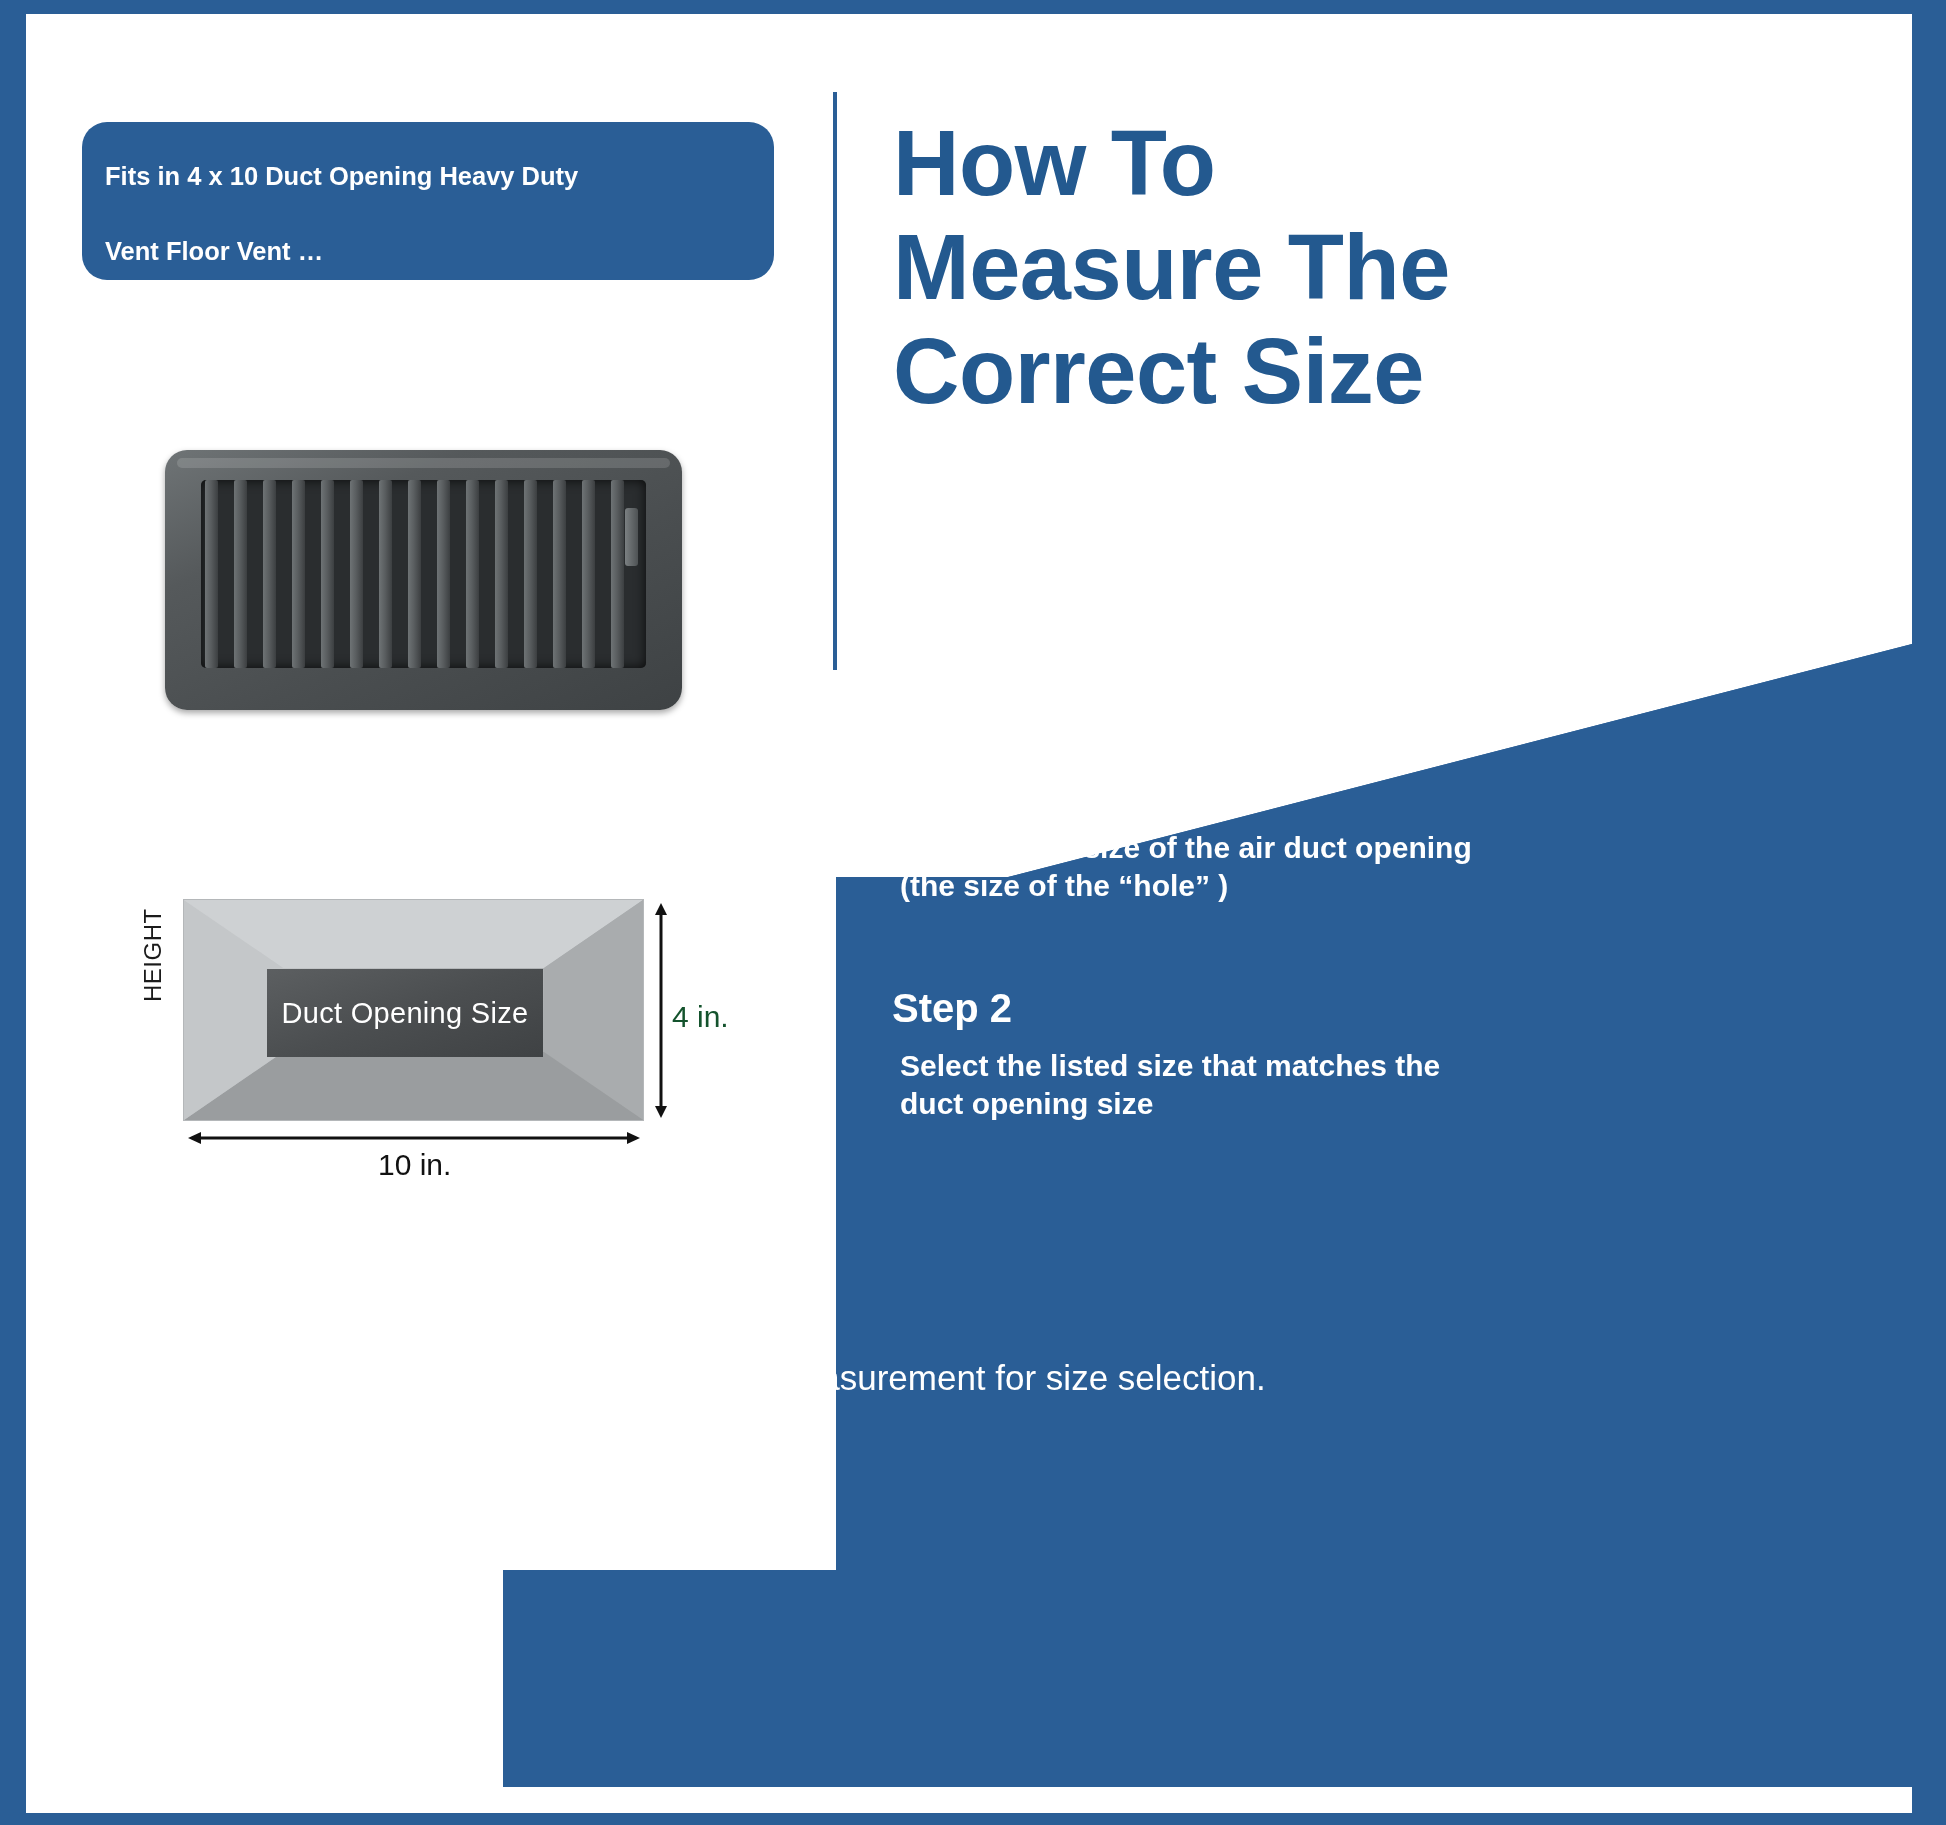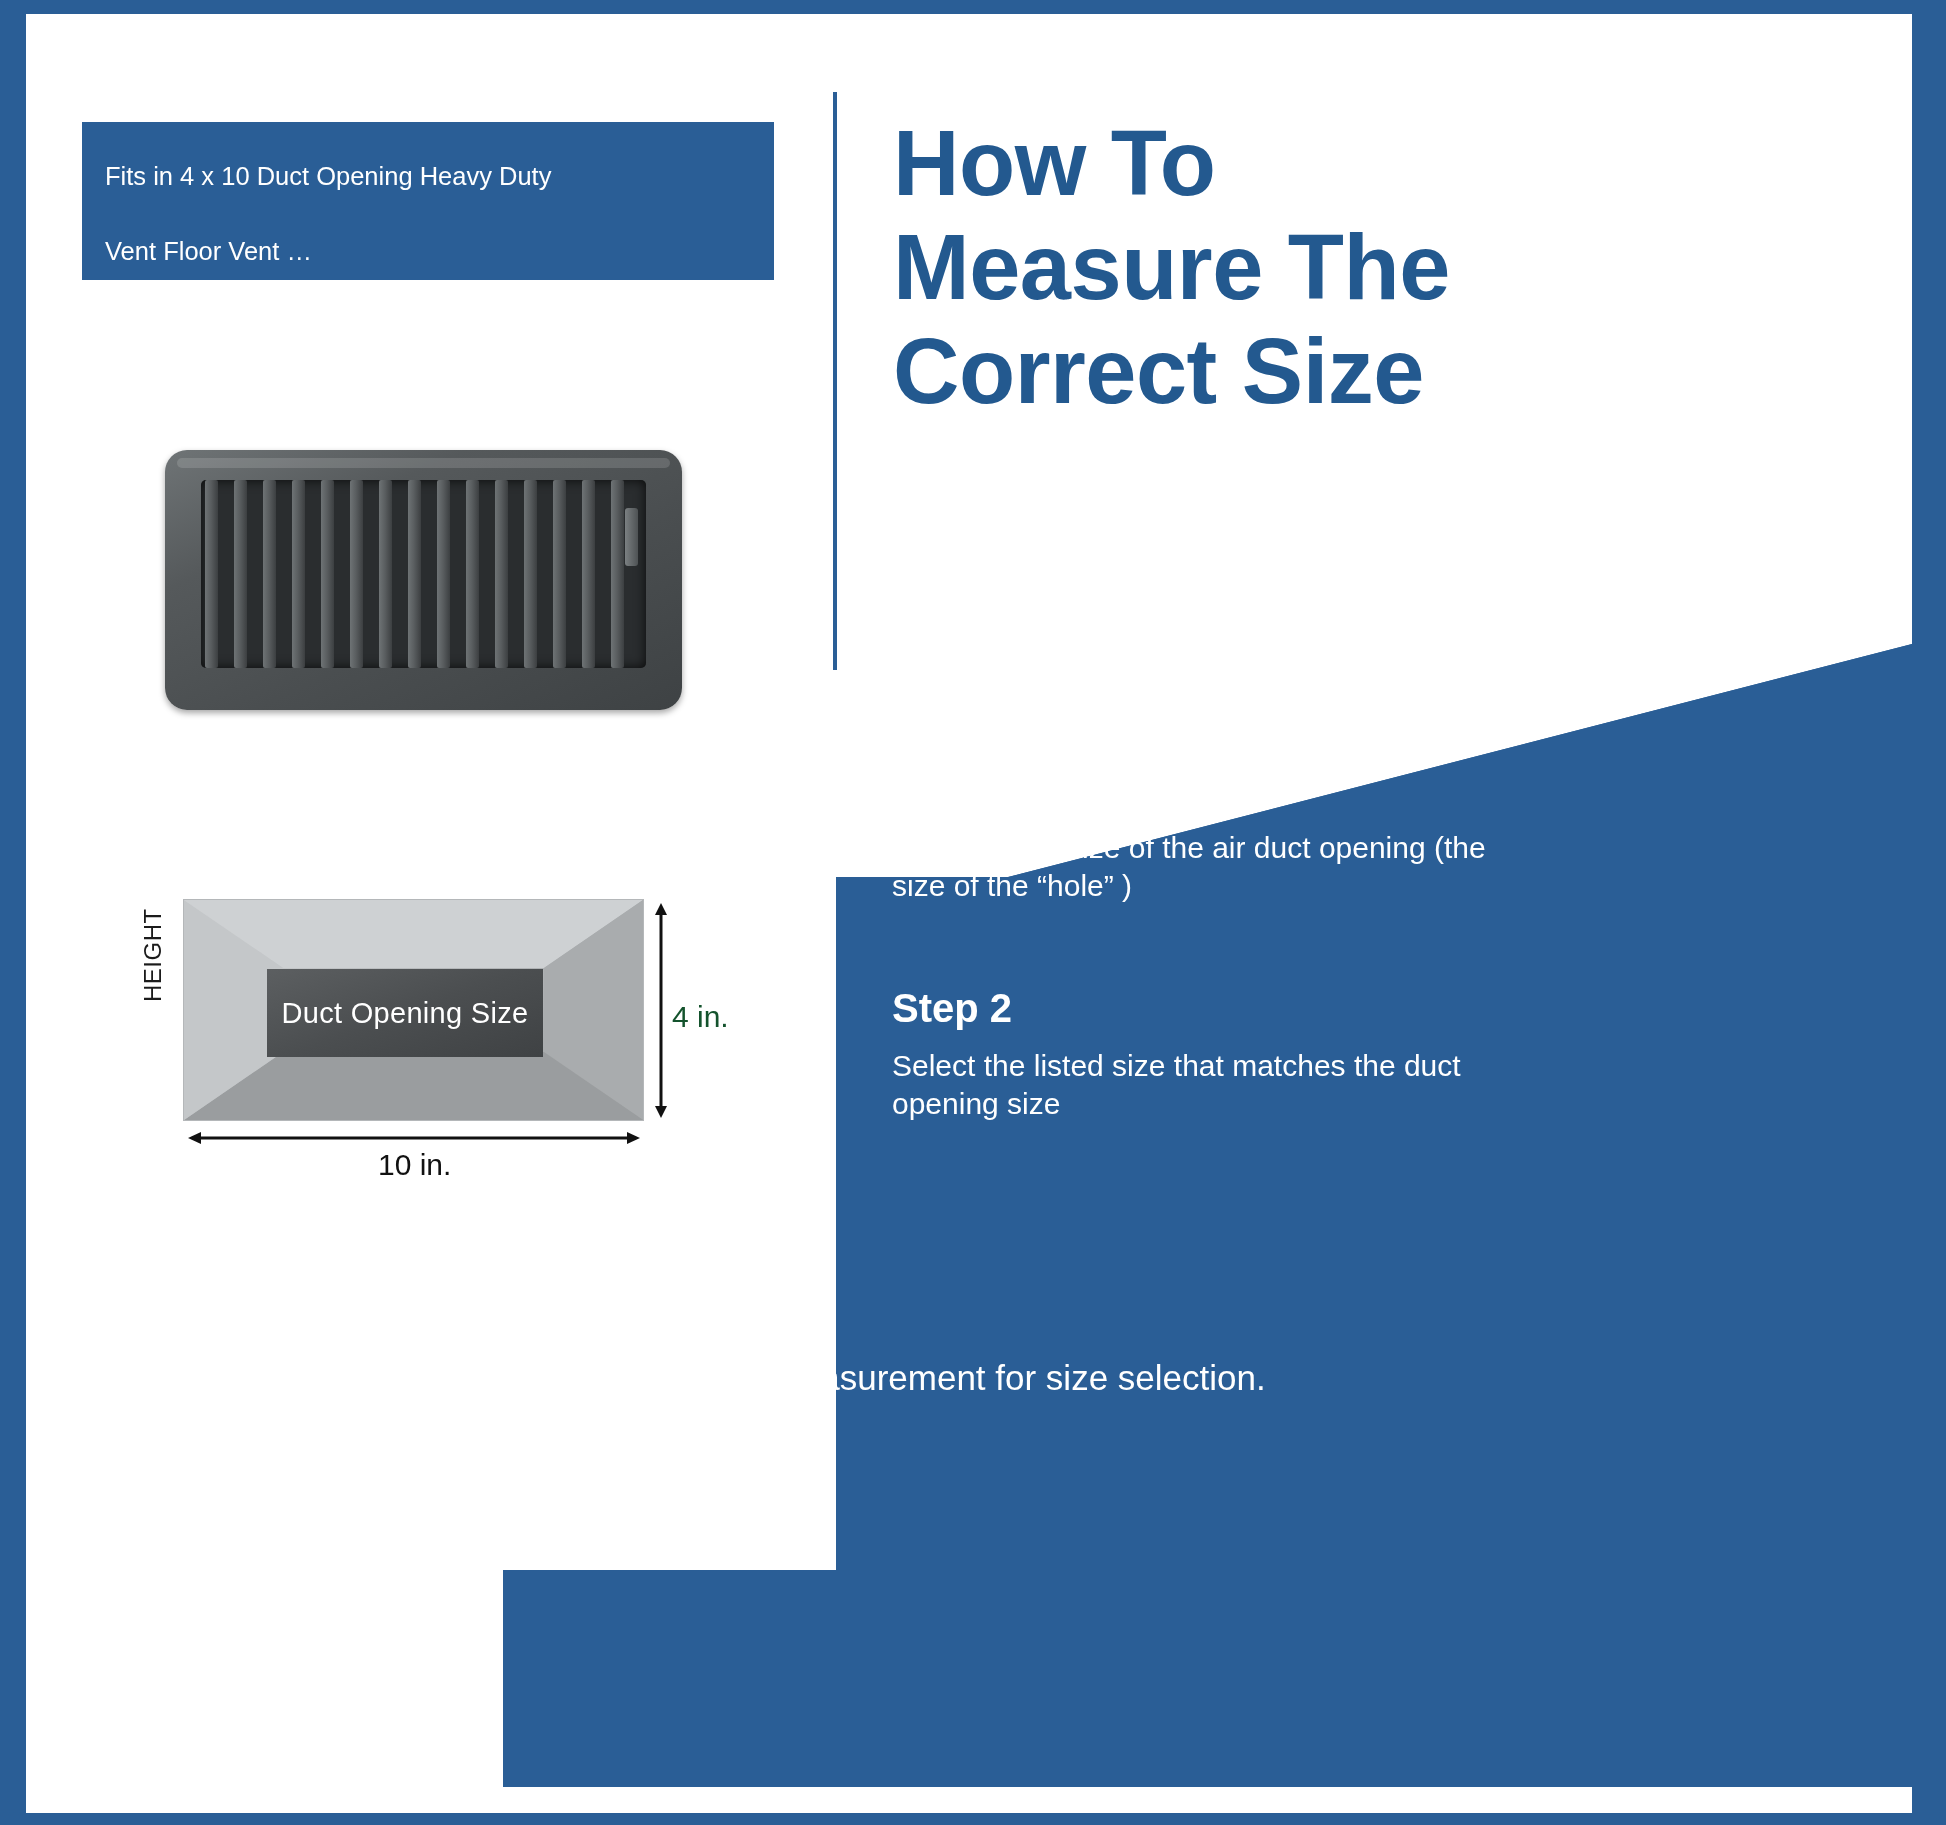--- a/index.html
+++ b/index.html
@@ -44,24 +44,25 @@
   
   .title-band {
     position: absolute;
     left: 82px;
     top: 122px;
     width: 692px;
     height: 158px;
     background: #2a5e96;
     color: #ffffff;
     font-size: 25.5px;
-    font-weight: normal;
+    font-weight: bold;
     line-height: 1.0;
     box-sizing: border-box;
     padding: 42px 0 0 23px;
+    border-radius: 25px;
   }
   .title-band .line2 { display: block; margin-top: 49px; }
 
   
   .v-divider {
     position: absolute;
     left: 833px;
     top: 92px;
     width: 4px;
     height: 578px;
@@ -223,23 +224,23 @@
   }
   .step-1 { left: 884px; top: 768px; width: 620px; }
   .step-2 { left: 884px; top: 986px; width: 640px; }
   .step-heading {
     font-size: 40px;
     font-weight: bold;
     margin: 0 0 16px 8px;
   }
   .step-text {
     font-size: 30px;
-    font-weight: normal;
+    font-weight: bold;
     line-height: 1.27;
-    margin: 8px;
+    margin: 16px;
   }
   .footnote {
     position: absolute;
     left: 470px;
     top: 1358px;
     color: #ffffff;
     font-size: 35px;
     font-weight: normal;
     white-space: nowrap;
   }

